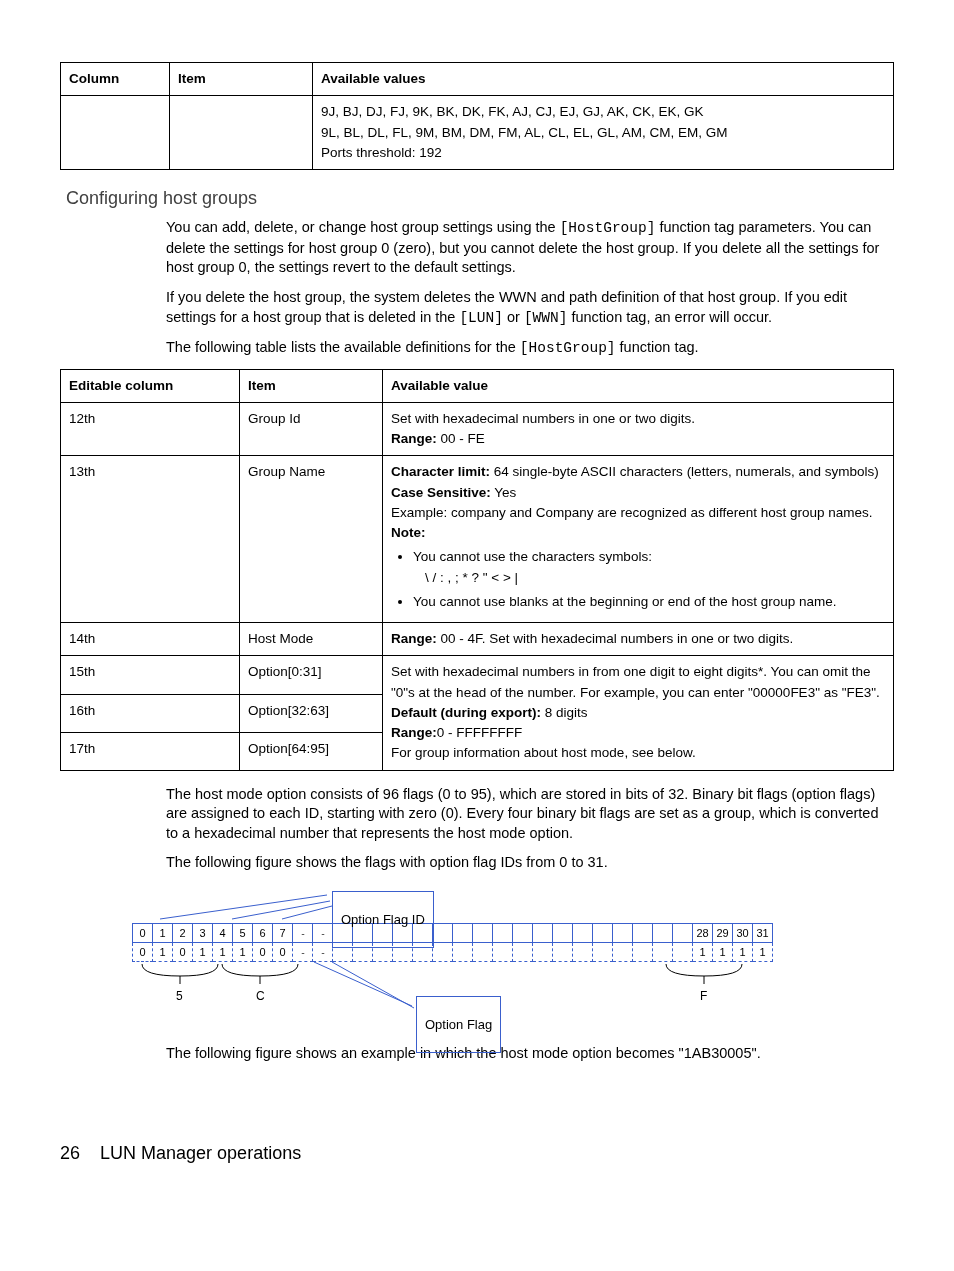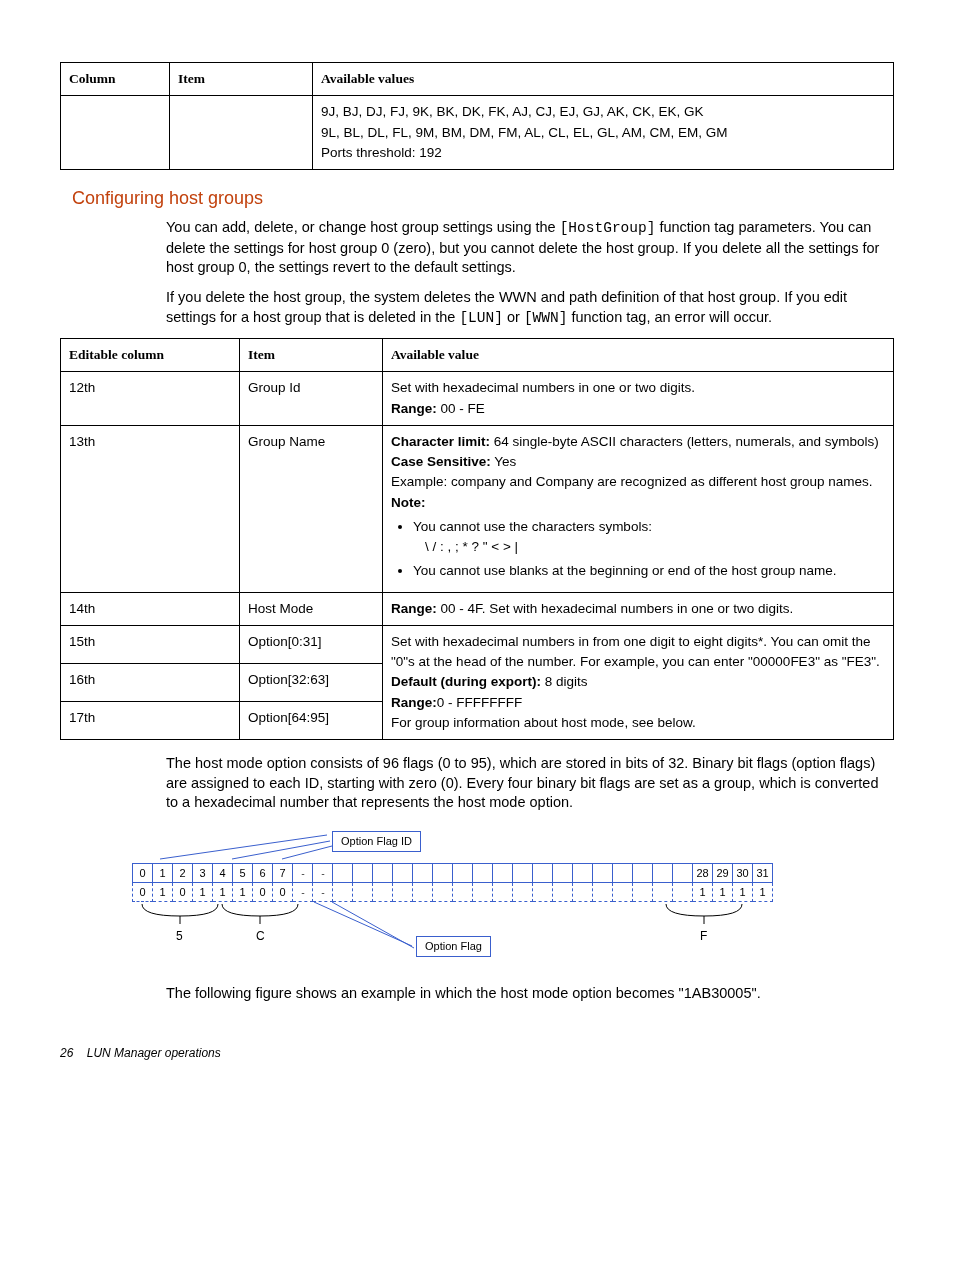--- a/index.html
+++ b/index.html
@@ -21,32 +21,31 @@
   }
   th, td {
     border: 1px solid #000;
     padding: 6px 8px;
     text-align: left;
     vertical-align: top;
     line-height: 1.5;
   }
   th {
     font-weight: bold;
-    font-family: Liberation Serif, serif;
   }
   .table1-col1 { width: 92px; }
   .table1-col2 { width: 126px; }
   .table2-col1 { width: 162px; margin-left: 48px; }
   .table2-col2 { width: 126px; }
   h2 {
     font-family: Arial, Helvetica, sans-serif;
     font-weight: normal;
-    color: #c2410c;
+    color: #404040;
     font-size: 18px;
-    margin: 16px 0 8px 12px;
+    margin: 16px 0 8px 6px;
   }
   .body-indent {
     margin-left: 106px;
     margin-right: 8px;
   }
   p { margin: 6px 0 10px 0; }
   .mono { font-family: "Courier New", monospace; }
   ul { margin: 4px 0 4px 22px; padding: 0; }
   li { margin: 4px 0; }
   .bullet-indent { margin-left: 12px; }
@@ -70,28 +69,27 @@
     vertical-align: middle;
   }
   .figure table.ft td.dots { font-size: 9px; letter-spacing: -1px; }
   .figure table.ft tr.dashed td {
     border-style: dashed;
     border-color: #3a5fcd;
   }
   .figure .label-box {
     display: inline-block;
     border: 1px solid #3a5fcd;
-    padding: 2px 8px;
-    font-size: 11px;
+    padding: 19px 8px;
+    font-size: 13px;
   }
   .figure svg { display: block; }
   .footer {
-    margin-top: 42px;
-    font-size: 12px;
-    font-style: italic;
+    margin-top: 78px;
+    font-size: 18px;
   }
 </style>
 </head>
 <body>
 
 <table>
   <thead>
     <tr>
       <th class="table1-col1">Column</th>
       <th class="table1-col2">Item</th>
@@ -112,20 +110,23 @@
 </table>
 
 <h2>Configuring host groups</h2>
 
 <div class="body-indent">
   <p>
     <span>You can add, delete, or change host group settings using the </span><span class="mono">[HostGroup]</span><span> function tag parameters. You can delete the settings for host group 0 (zero), but you cannot delete the host group. If you delete all the settings for host group 0, the settings revert to the default settings.</span>
   </p>
   <p>
     <span>If you delete the host group, the system deletes the WWN and path definition of that host group. If you edit settings for a host group that is deleted in the </span><span class="mono">[LUN]</span><span> or </span><span class="mono">[WWN]</span><span> function tag, an error will occur.</span>
+  </p>
+  <p>
+    <span>The following table lists the available definitions for the </span><span class="mono">[HostGroup]</span><span> function tag.</span>
   </p>
 </div>
 
 <table>
   <thead>
     <tr>
       <th class="table2-col1">Editable column</th>
       <th class="table2-col2">Item</th>
       <th>Available value</th>
     </tr>
@@ -179,20 +180,21 @@
     </tr>
     <tr>
       <td>17th</td>
       <td>Option[64:95]</td>
     </tr>
   </tbody>
 </table>
 
 <div class="body-indent">
   <p>The host mode option consists of 96 flags (0 to 95), which are stored in bits of 32. Binary bit flags (option flags) are assigned to each ID, starting with zero (0). Every four binary bit flags are set as a group, which is converted to a hexadecimal number that represents the host mode option.</p>
+  <p>The following figure shows the flags with option flag IDs from 0 to 31.</p>
 </div>
 
 <div class="figure">
   <div style="position:relative; height:32px;">
     <svg width="620" height="32" style="position:absolute; left:0; top:0;">
       <line x1="28" y1="28" x2="195" y2="4" stroke="#3a5fcd" stroke-width="1"></line>
       <line x1="100" y1="28" x2="198" y2="10" stroke="#3a5fcd" stroke-width="1"></line>
       <line x1="150" y1="28" x2="200" y2="15" stroke="#3a5fcd" stroke-width="1"></line>
     </svg>
     <span class="label-box" style="position:absolute; left:200px; top:0;">Option Flag ID</span>

